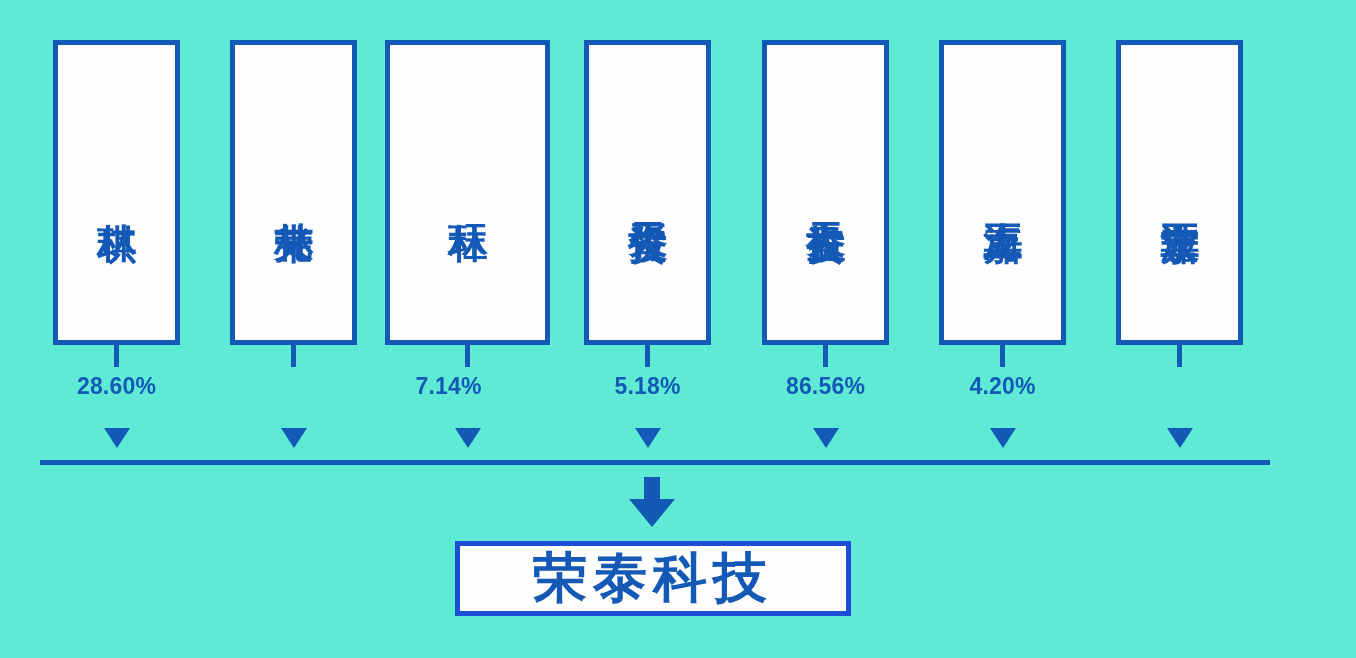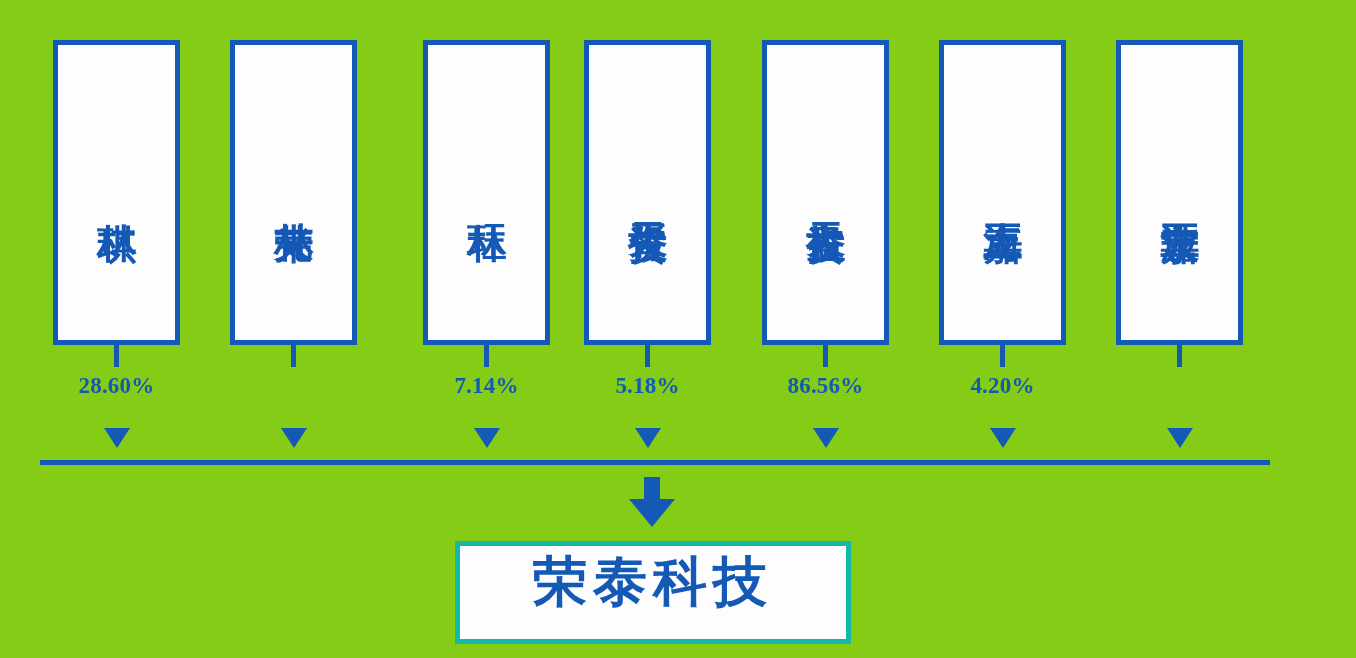--- a/index.html
+++ b/index.html
@@ -2,21 +2,21 @@
 <html><head>
 <meta charset="utf-8">
 <style>
   html,body{margin:0;padding:0;}
   body{
     width:1356px;height:658px;
     background:#fbfbfb;
     font-family:"Liberation Sans","DejaVu Sans",sans-serif;
     overflow:hidden;
   }
-  #canvas{position:relative;width:1356px;height:658px;background:#84cc16;font-family:Liberation Serif, serif;}
+  #canvas{position:relative;width:1356px;height:658px;background:#5eead4;}
 
   
   .shareholder{position:absolute;top:40px;width:127px;height:305px;}
   .sh-box{
     position:absolute;left:0;top:0;width:100%;height:100%;
     border:5px solid #1459b5;
     background:#fdfdfd;
     box-sizing:border-box;
     display:flex;align-items:center;justify-content:center;
   }
@@ -68,25 +68,25 @@
   #center-arrow .head{
     position:absolute;left:0;top:22px;width:0;height:0;
     border-left:23px solid transparent;
     border-right:23px solid transparent;
     border-top:28px solid #1459b5;
   }
 
   
   #company-box{
     position:absolute;left:455px;top:541px;
-    width:396px;height:103px;
-    border:5px solid #14b8a6;
+    width:396px;height:75px;
+    border:5px solid #1d4ed8;
     background:#fdfdfd;
     box-sizing:border-box;
-    display:flex;justify-content:center;
+    display:flex;align-items:center;justify-content:center;
   }
   #company-name{
     color:#1459b5;
     font-size:54px;
     font-weight:700;
     letter-spacing:6px;
     white-space:nowrap;
   }
 </style>
 </head>
@@ -104,21 +104,21 @@
   </div>
 
   <div class="shareholder" style="left:230px;">
     <div class="sh-box">
       <span class="sh-name">林光荣</span>
     </div>
     <div class="sh-stem"></div>
     <div class="sh-tri"></div>
   </div>
 
-  <div class="shareholder" style="left:423px;">
+  <div class="shareholder" style="left:385px;padding-left:38px;">
     <div class="sh-box">
       <span class="sh-name">林珏</span>
     </div>
     <div class="sh-stem"></div>
     <div class="sh-pct">7.14%</div>
     <div class="sh-tri"></div>
   </div>
 
   <div class="shareholder" style="left:584px;border-radius:14px;">
     <div class="sh-box">

